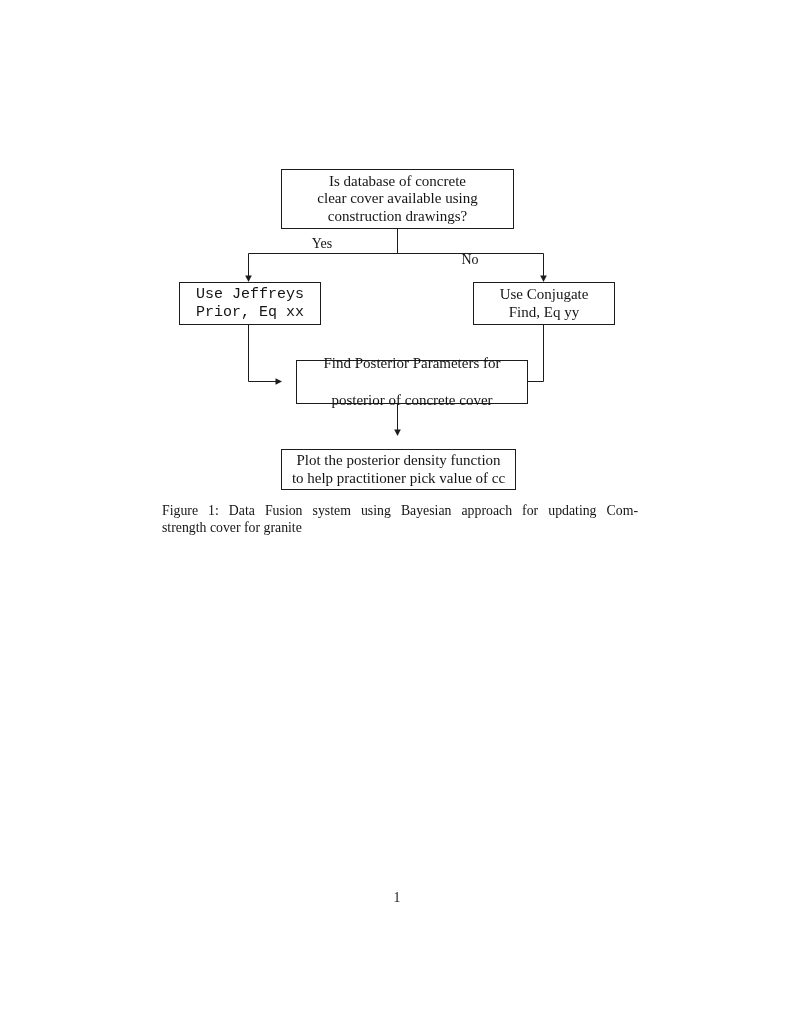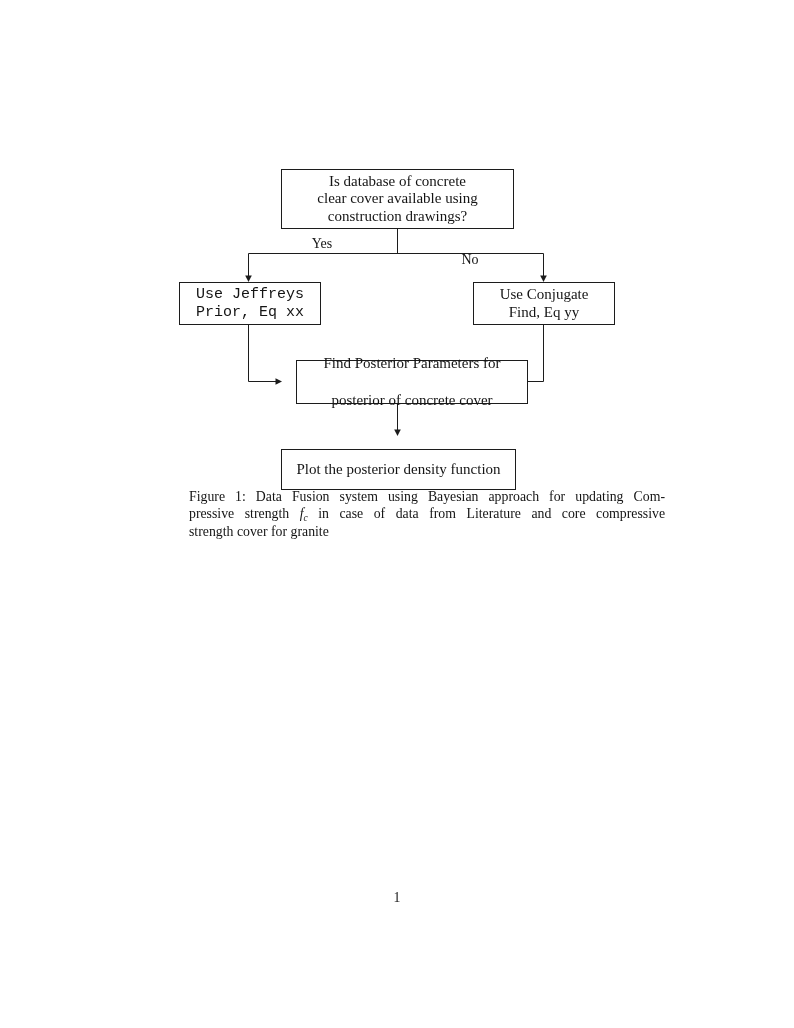--- a/index.html
+++ b/index.html
@@ -44,25 +44,24 @@
     position: absolute;
     font-size: 14px;
     line-height: 15px;
     text-align: center;
   }
   .edge-label-yes { left: 292px; top: 236px; width: 60px; }
   .edge-label-no  { left: 440px; top: 252px; width: 60px; }
   .caption {
     position: absolute;
     left: 162px;
-    top: 488px;
+    top: 502px;
     width: 476px;
     font-size: 13.8px;
     line-height: 17.3px;
-    margin-left: 27px;
   }
   .cap-line { display: block; }
   .cap-just {
     text-align: justify;
     text-align-last: justify;
   }
   .math-var { font-style: italic; }
   .math-sub {
     font-style: italic;
     font-size: 9.5px;
@@ -121,23 +120,23 @@
     <span class="node-line">Find, Eq yy</span>
   </div>
 
   <div class="node node-posterior">
     <span class="node-line">Find Posterior Parameters for</span>
     <span class="node-line">posterior of concrete cover</span>
   </div>
 
   <div class="node node-plot">
     <span class="node-line">Plot the posterior density function</span>
+    <span class="node-line">to help practitioner pick value of cc</span>
   </div>
 
   <div class="caption">
     <span class="cap-line cap-just"><span>Figure 1: Data Fusion system using Bayesian approach for updating Com-</span></span>
-    <span class="cap-line cap-just"><span>pressive strength </span><span class="math-var">f</span><span class="math-sub">c</span><span> in case of data from Literature and core compressive</span></span>
     <span class="cap-line"><span>strength cover for granite</span></span>
   </div>
 
   <div class="page-number">1</div>
 
 </div>
 
 </body></html>

